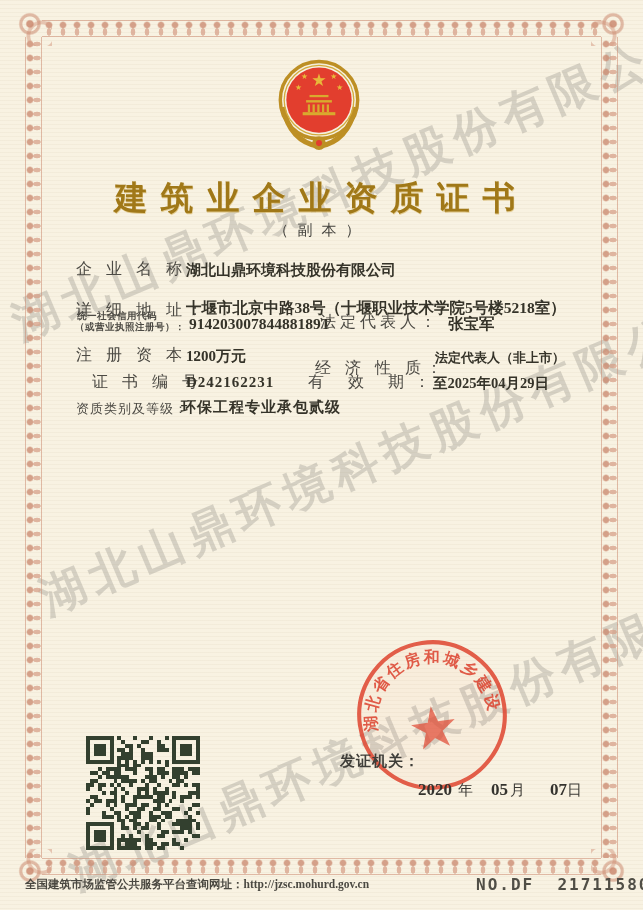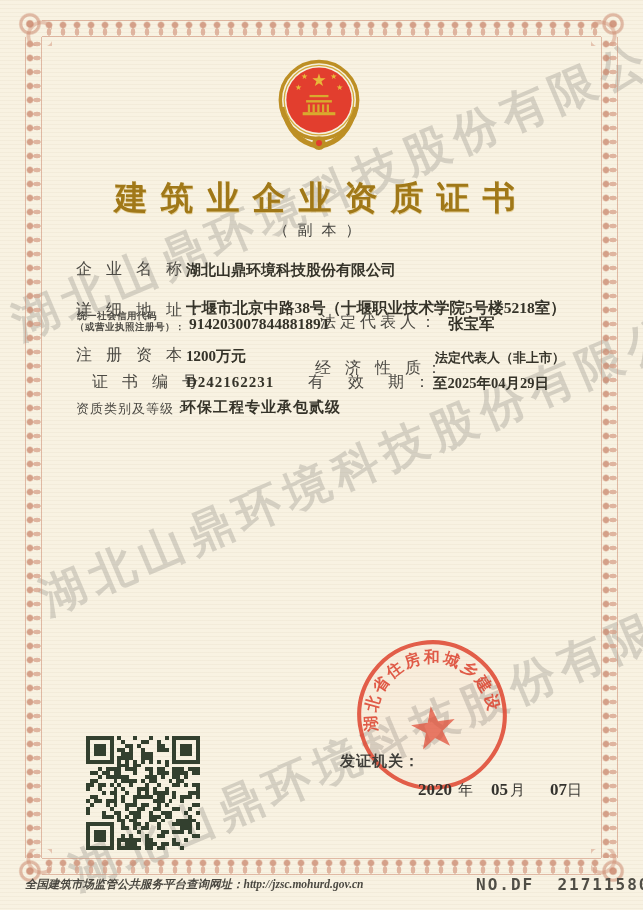--- a/index.html
+++ b/index.html
@@ -82,21 +82,21 @@
   .qr{position:absolute;left:86px;top:736px;width:114px;height:114px;}
   .seal{position:absolute;left:350px;top:633px;width:164px;height:164px;transform:rotate(-8deg);opacity:0.88;}
   .issuer{position:absolute;left:340px;top:752px;font-size:15px;letter-spacing:1px;color:#3f3e39;font-weight:600;}
   .dateline{position:absolute;left:418px;top:780px;font-size:15px;color:#3a3934;white-space:nowrap;}
   .dateline .num{font-size:17px;font-weight:700;color:#34332e;}
   .dateline .u1{margin-left:6px;}
   .dateline .n2{margin-left:18px;font-family:Liberation Serif, serif;}
   .dateline .u2{margin-left:2px;}
   .dateline .n3{margin-left:25px;}
   .maker{position:absolute;left:357px;top:814px;font-size:13.5px;letter-spacing:0.5px;color:#46443e;font-weight:600;}
-  .footer-q{position:absolute;left:25px;top:877px;font-size:11.5px;color:#4a4841;font-weight:600;font-style:italic;}
+  .footer-q{position:absolute;left:25px;top:877px;font-size:11.5px;color:#4a4841;font-weight:600;}
   .serial{position:absolute;left:476px;top:875px;font-size:16px;color:#504e46;font-weight:700;
     font-family:"DejaVu Sans Mono", monospace;letter-spacing:2px;white-space:pre;}
 </style>
 </head>
 <body>
 
 <div class="page">
 
   <div class="wm wm1">湖北山鼎环境科技股份有限公司</div>
   <div class="wm wm2">湖北山鼎环境科技股份有限公司</div>

